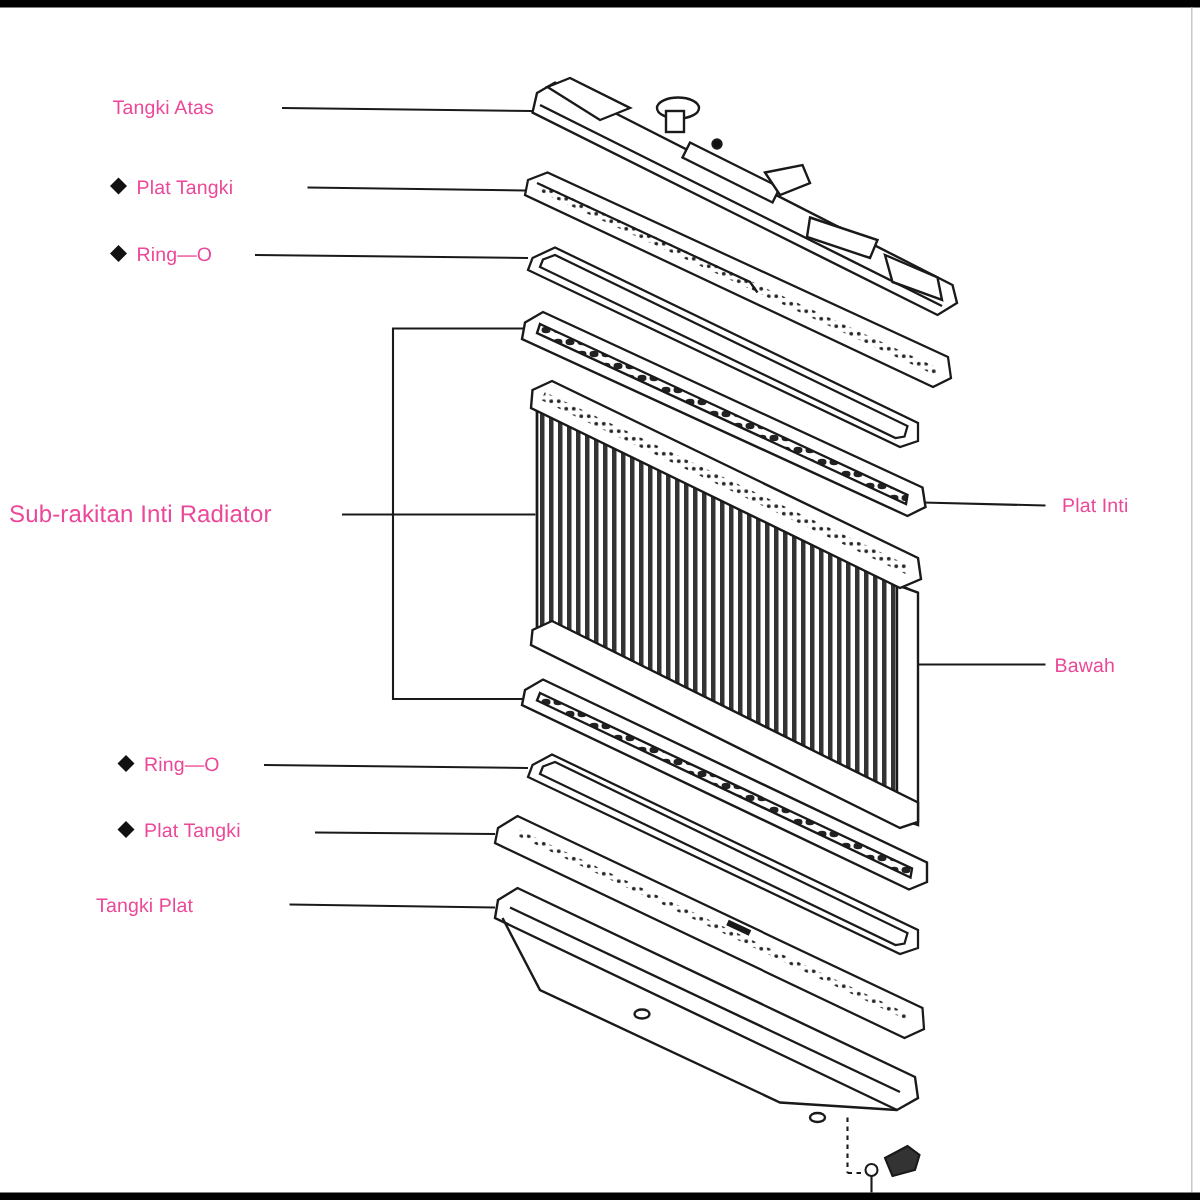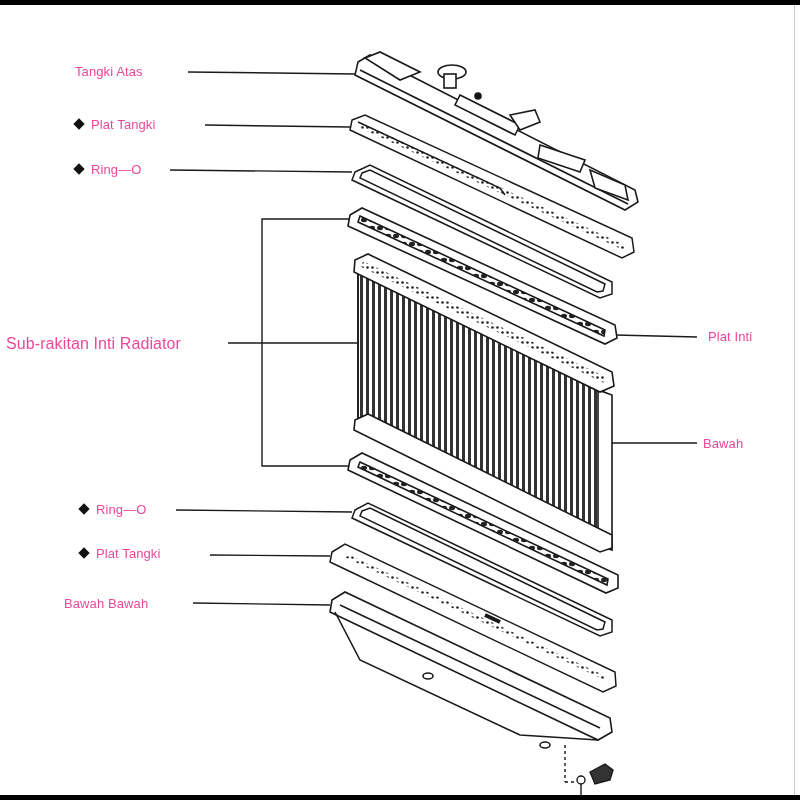--- a/index.html
+++ b/index.html
@@ -137,16 +137,16 @@
 <div class="label" style="left:703px; top:436px;">
   <span>Bawah</span>
 </div>
 <div class="label" style="left:80px; top:502px;">
   <span class="diamond"></span><span>Ring—O</span>
 </div>
 <div class="label" style="left:80px; top:546px;">
   <span class="diamond"></span><span>Plat Tangki</span>
 </div>
 <div class="label" style="left:64px; top:596px;">
-  <span>Bawah Bawah</span>
+  <span>Tangki Plat</span>
 </div>
 
 <div class="frame-bottom"></div>
 
 </body></html>

